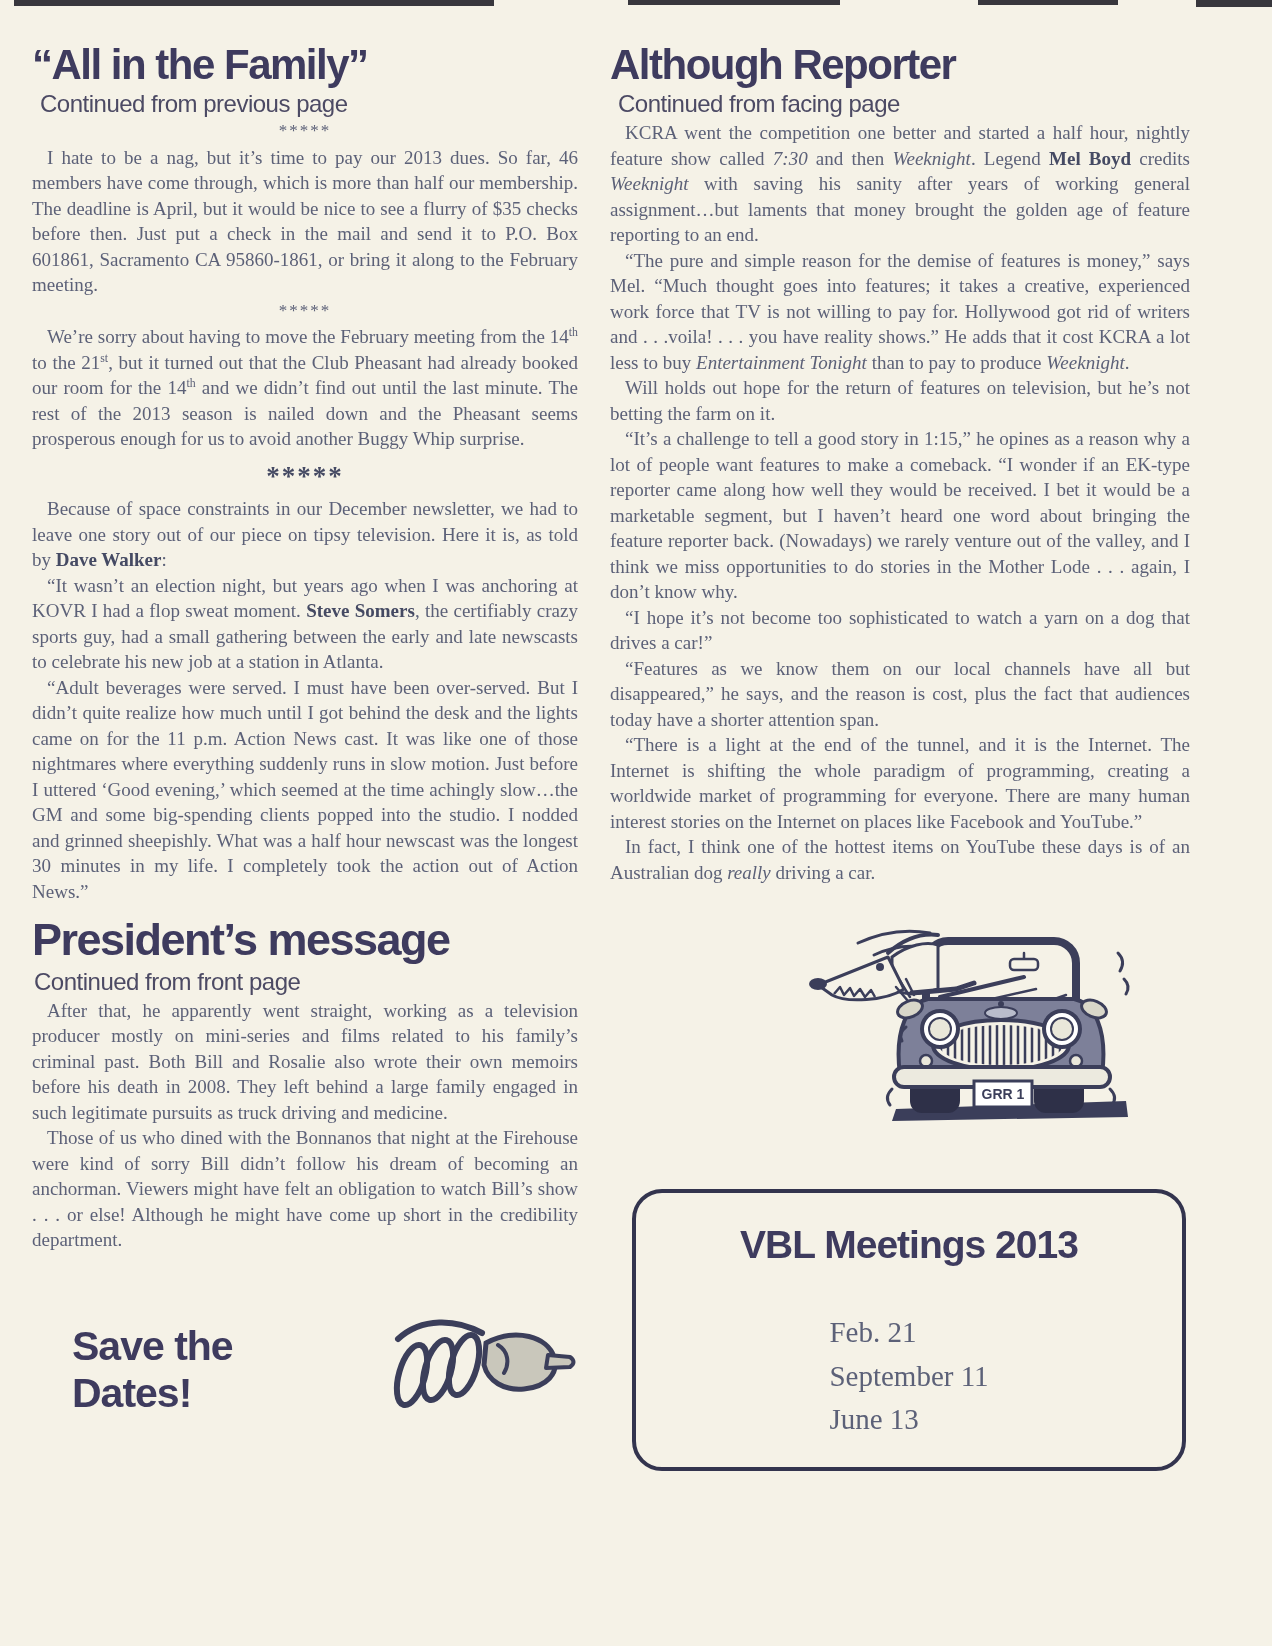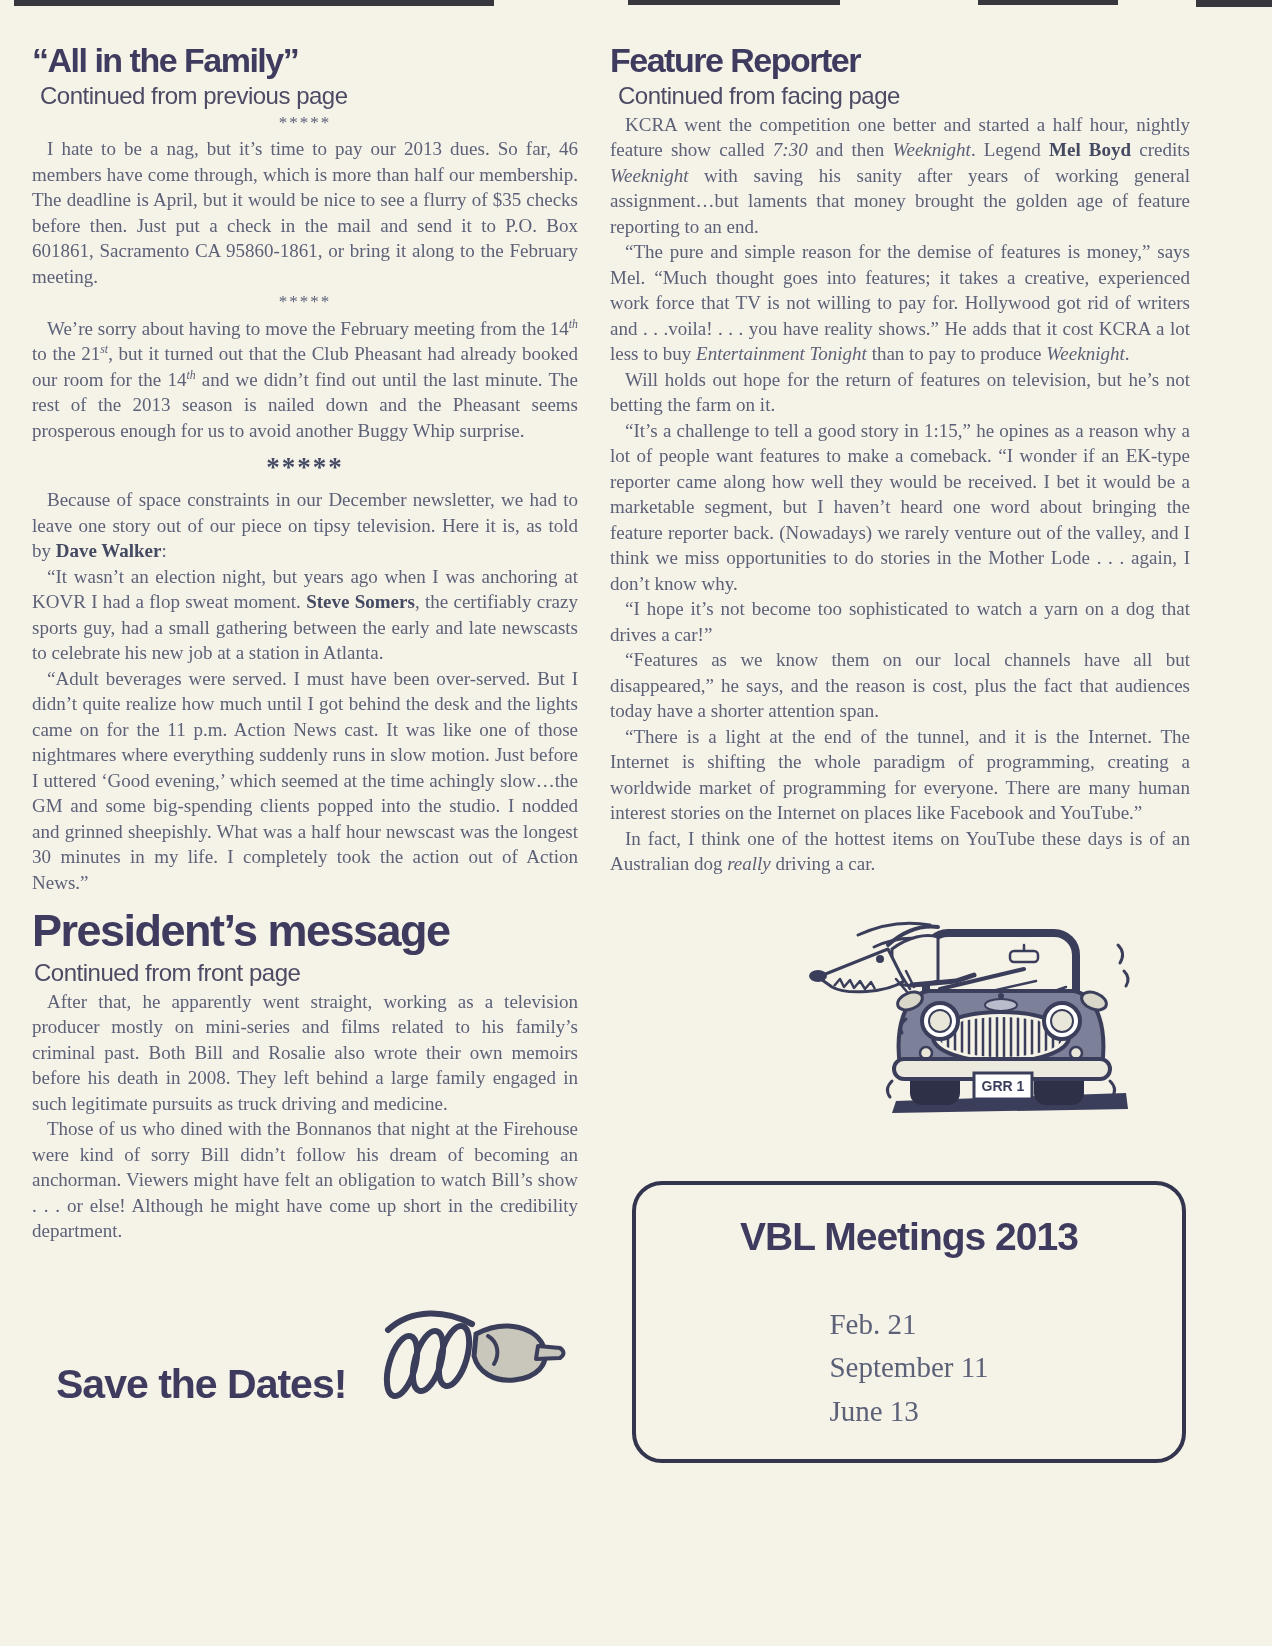--- a/index.html
+++ b/index.html
@@ -33,21 +33,21 @@
     gap:32px;
   }
   .col{display:block;}
   .col-left{width:546px;}
   .col-right{width:580px;}
 
   
   h1.article-title{
     font-family:"Liberation Sans", sans-serif;
     font-weight:bold;
-    font-size:34px;
+    font-size:42px;
     letter-spacing:-1.5px;
     color:var(--heading);
     line-height:1.08;
     margin:6px 0 0 0;
   }
   .article-subtitle{
     font-family:"Liberation Sans", sans-serif;
     font-size:24px;
     letter-spacing:-0.5px;
     color:var(--subheading);
@@ -61,37 +61,38 @@
   }
   .sep-small{font-size:17px;letter-spacing:2px;}
   .sep-big{font-size:27px;font-weight:bold;color:var(--boldrun);letter-spacing:2px;margin:8px 0 4px;}
   p.body-para{
     font-size:19px;
     line-height:25.5px;
     text-align:justify;
     text-indent:15px;
     color:var(--body);
   }
-  p.body-para sup{font-size:0.62em;line-height:0;font-style:italic;}
+  p.body-para sup{font-size:0.62em;line-height:0;}
   .run-b{font-weight:bold;color:var(--boldrun);}
   .run-i{font-style:italic;}
 
   h1.mid-title{margin-top:12px;font-size:45px;}
   .mid-sub{margin-left:2px;}
 
   
   .save-dates-row{
     display:flex;align-items:flex-end;
     margin-top:52px;margin-left:24px;
   }
   .save-dates-title{
     font-family:"Liberation Sans", sans-serif;
     font-weight:bold;font-size:41px;letter-spacing:-1px;
     color:var(--heading);
     padding-bottom:14px;
+    margin-left:16px;
   }
   .hand-wrap{margin-left:26px;}
 
   
   .car-figure{
     width:352px;
     margin:12px 50px 0 auto;
   }
 
   
@@ -159,21 +160,21 @@
             <path d="M104 38 C134 22 166 32 172 52 C177 68 165 82 142 84 C122 86 106 76 102 60 Z" fill="#c9c7bb" stroke="#3b3e5a" stroke-width="5"></path>
             <path d="M166 50 L188 52 Q195 57 188 62 L164 63 Z" fill="#c9c7bb" stroke="#3b3e5a" stroke-width="4" stroke-linejoin="round"></path>
             <path d="M116 40 C126 46 128 58 122 68" fill="none" stroke="#3b3e5a" stroke-width="4" stroke-linecap="round"></path>
           </svg>
         </div>
       </div>
     </div>
 
     <div class="col col-right">
       <div>
-          <h1 class="article-title">Feature Reporter</h1>
+          <h1 class="article-title">Although Reporter</h1>
           <div class="article-subtitle">Continued from facing page</div>
           <p class="body-para"><span>KCRA went the competition one better and started a half hour, nightly feature show called </span><span class="run-i">7:30</span><span> and then </span><span class="run-i">Weeknight</span><span>.  Legend </span><span class="run-b">Mel Boyd</span><span> credits </span><span class="run-i">Weeknight</span><span> with saving his sanity after years of working general assignment…but laments that money brought the golden age of feature reporting to an end.</span></p>
           <p class="body-para"><span>“The pure and simple reason for the demise of features is money,” says Mel. “Much thought goes into features; it takes a creative, experienced work force that TV is not willing to pay for. Hollywood got rid of writers and . . .voila! . . . you have reality shows.”  He adds that it cost KCRA a lot less to buy </span><span class="run-i">Entertainment Tonight</span><span> than to pay to produce </span><span class="run-i">Weeknight</span><span>.</span></p>
           <p class="body-para"><span>Will holds out hope for the return of features on television, but he’s not betting the farm on it.</span></p>
           <p class="body-para"><span>“It’s a challenge to tell a good story in 1:15,” he opines as a reason why a lot of people want features to make a comeback. “I wonder if an EK-type reporter came along how well they would be received. I bet it would be a marketable segment, but I haven’t heard one word about bringing the feature reporter back. (Nowadays) we rarely venture out of the valley, and I think we miss opportunities to do stories in the Mother Lode . . . again, I don’t know why.</span></p>
           <p class="body-para"><span>“I hope it’s not become too sophisticated to watch a yarn on a dog that drives a car!”</span></p>
           <p class="body-para"><span>“Features as we know them on our local channels have all but disappeared,” he says, and the reason is cost, plus the fact that audiences today have a shorter attention span.</span></p>
           <p class="body-para"><span>“There is a light at the end of the tunnel, and it is the Internet. The Internet is shifting the whole paradigm of programming, creating a worldwide market of programming  for everyone. There are many human interest stories on the Internet on places like Facebook and YouTube.”</span></p>
           <p class="body-para"><span>In fact, I think one of the hottest items on YouTube these days is of an Australian dog </span><span class="run-i">really</span><span> driving a car.</span></p>
         </div>

